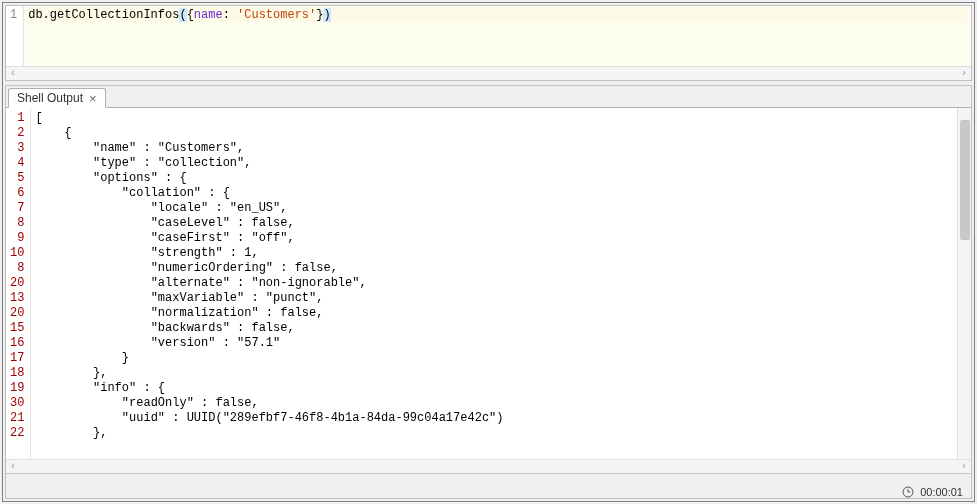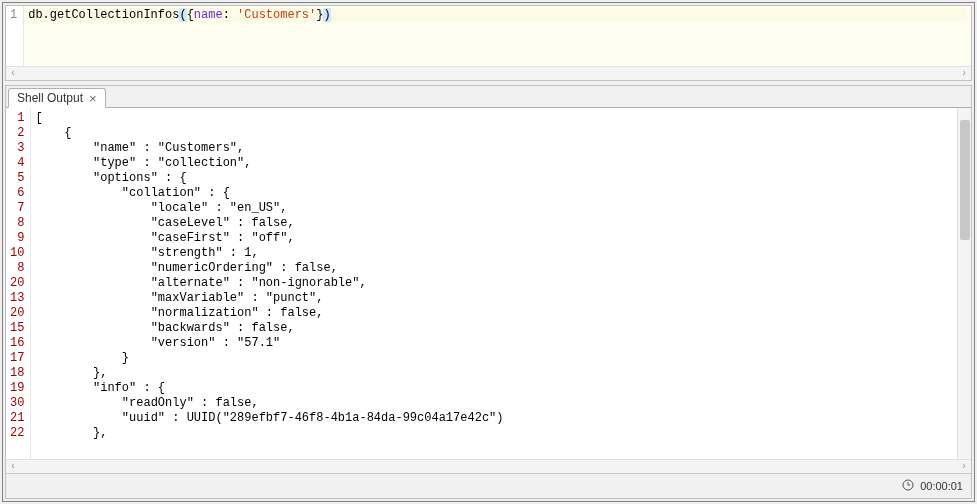--- a/index.html
+++ b/index.html
@@ -157,21 +157,20 @@
 .out-hscroll .arrow {
   width: 10px; height: 10px; color: #999; font-size: 10px; line-height: 10px; text-align: center;
 }
 .out-hscroll .track { flex: 1; }
 
 .status-bar {
   height: 20px;
   background: #f0f0f0;
   border-top: 1px solid #c8c8c8;
   display: flex;
-  align-items: center;
   justify-content: flex-end;
   padding: 12px 8px;
   font-family: "Segoe UI", Tahoma, sans-serif;
   font-size: 11px;
   color: #333;
   gap: 6px;
 }
 .clock-icon {
   display: inline-block;
 }

